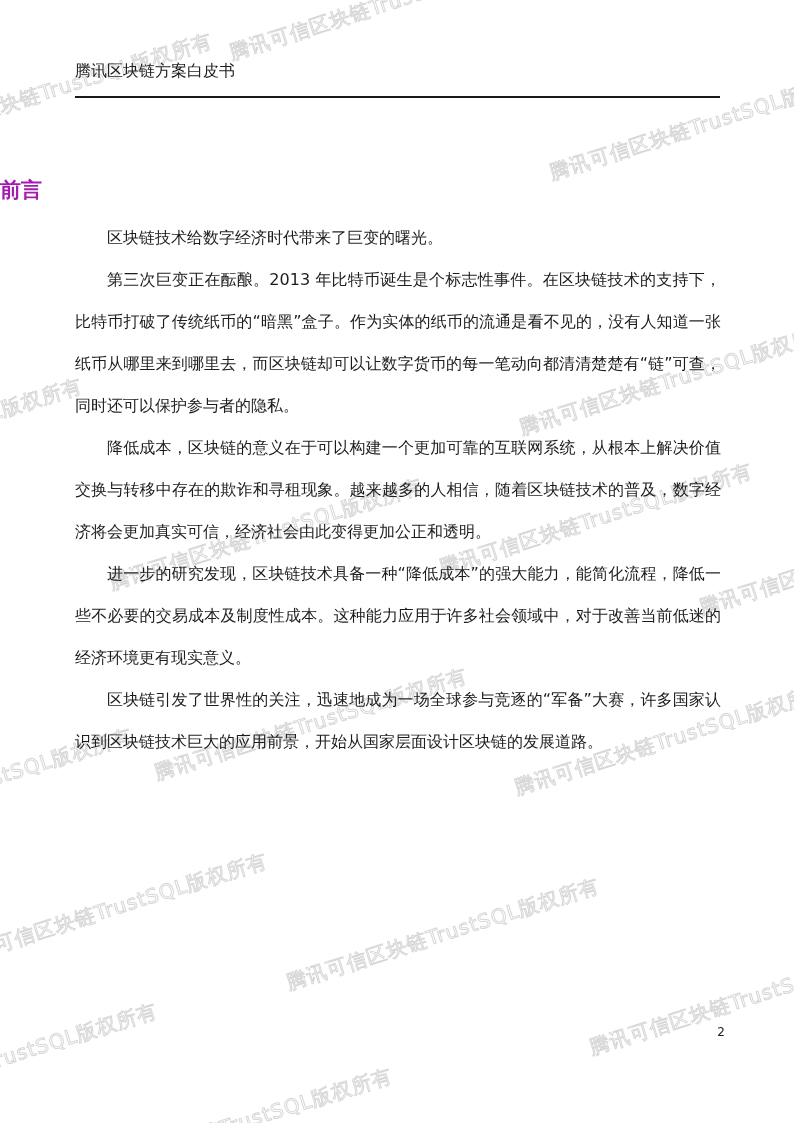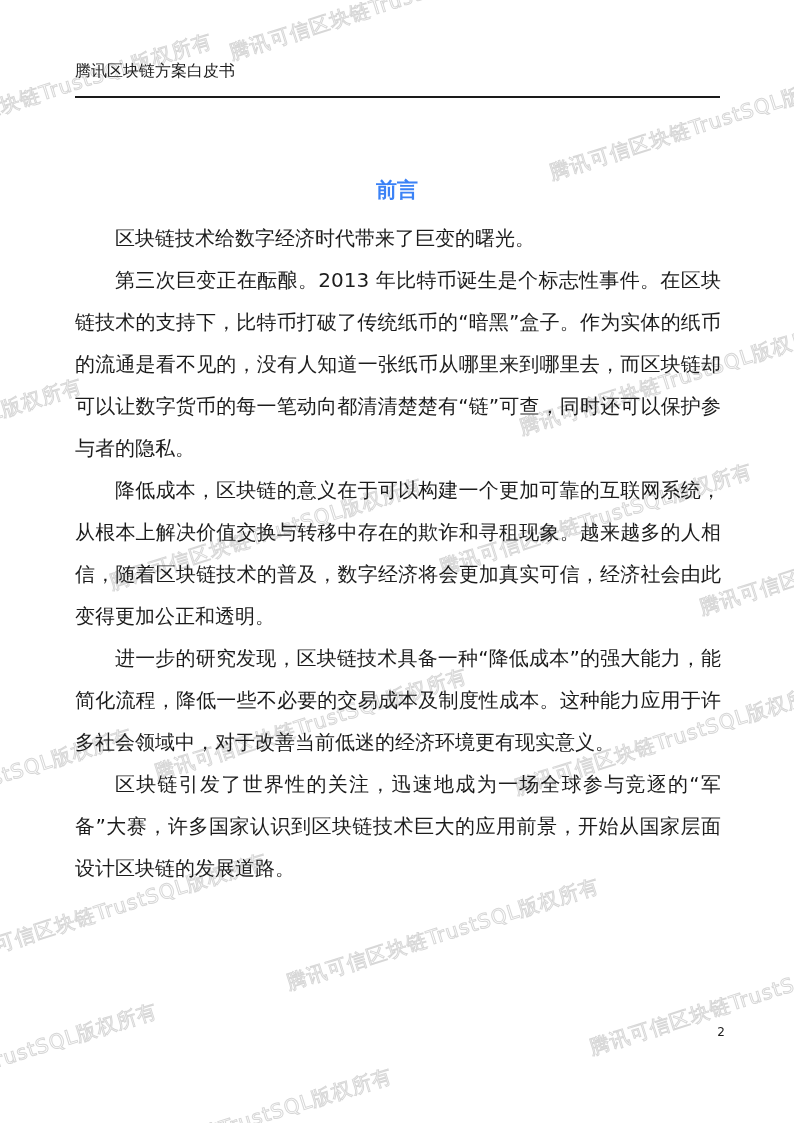--- a/index.html
+++ b/index.html
@@ -53,34 +53,33 @@
     line-height: 21px;
     color: #1c1c1c;
   }
   
   .doc-title {
     position: absolute;
     left: 0;
     top: 176px;
     width: 100%;
     margin: 0;
-    text-align: center;
     font-size: 21px;
     line-height: 28px;
     font-weight: bold;
-    color: #3b82f6;
+    color: #a21caf;
     z-index: 2;
   }
   .content {
     position: absolute;
     left: 75px;
     top: 217px;
     width: 646px;
     z-index: 1;
-    font-size: 20px;
+    font-size: 16px;
     line-height: 42px;
     text-align: justify;
     text-justify: inter-character;
     color: #1c1c1c;
   }
   .content p {
     margin: 0;
     padding: 0;
     text-indent: 2em;
   }

